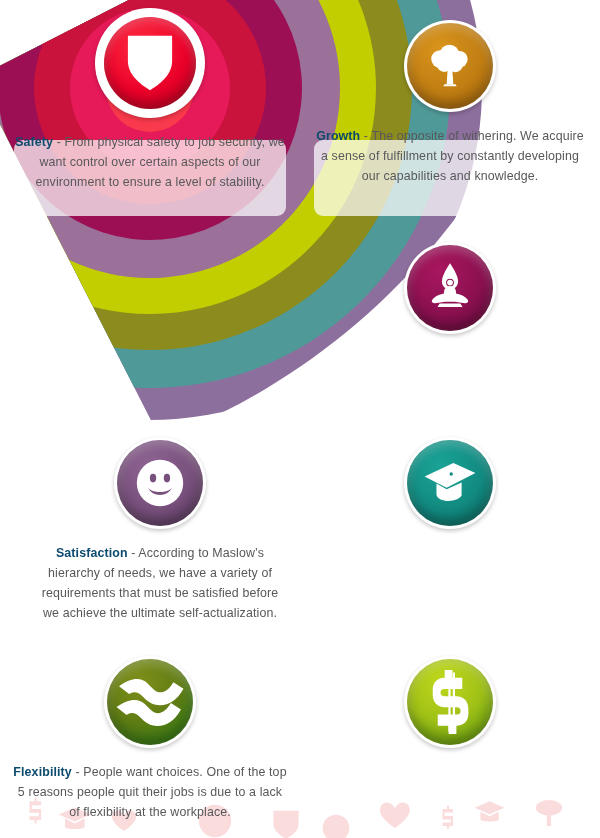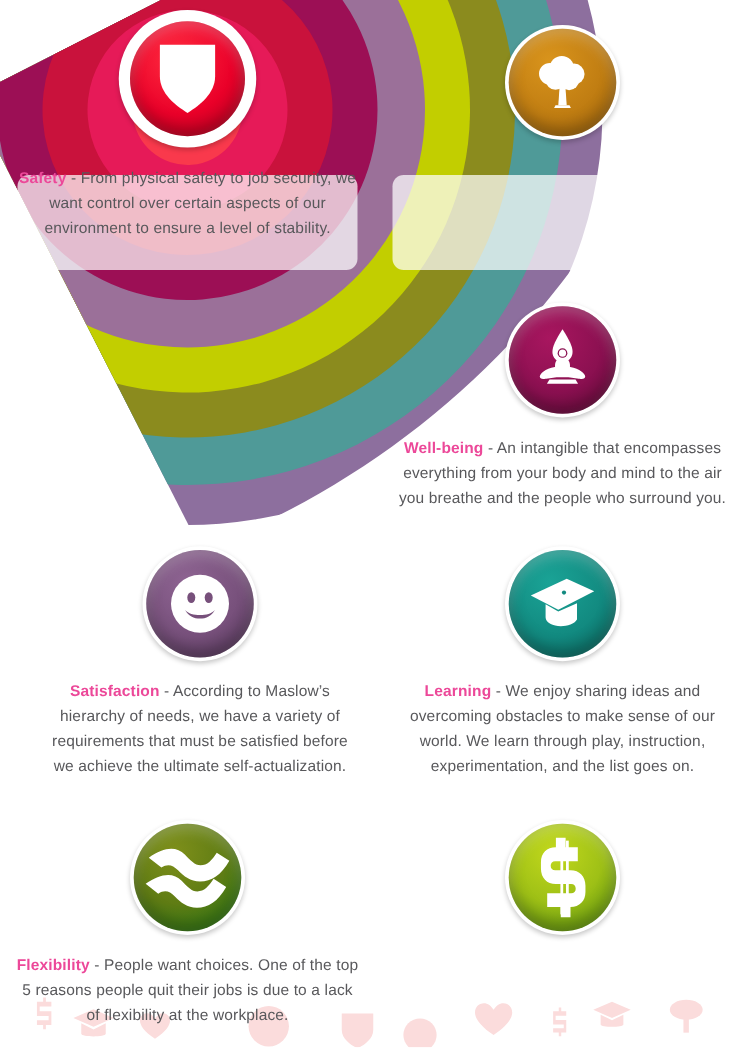--- a/index.html
+++ b/index.html
@@ -107,21 +107,21 @@
     margin-top: 14px;
     padding: 0 12px;
     text-align: center;
     font-size: 12.4px;
     line-height: 20px;
     color: #58585b;
     letter-spacing: 0.01em;
   }
 
   .caption .term {
-    color: #ec4899;
+    color: #0c4a6e;
     font-weight: bold;
   }
 
   
   .plaque {
     position: absolute;
     border-radius: 9px;
     background: rgba(255,255,255,0.72);
     pointer-events: none;
   }
@@ -241,43 +241,43 @@
                 <circle cx="238" cy="188" r="56"></circle>
                 <path d="M186 185 L214 185 L224 330 L176 330 Z"></path>
                 <path d="M196 215 L140 182 L146 208 L196 238 Z"></path>
                 <path d="M204 215 L262 182 L256 208 L204 238 Z"></path>
                 <path d="M160 330 L240 330 L248 345 L152 345 Z"></path>
               </g>
             </svg>
           </div>
         </div>
       </div>
+      <div class="caption">
+        <span class="term">Growth</span><span> - The opposite of withering. We acquire a sense of fulfillment by constantly developing our capabilities and knowledge.</span>
+      </div>
     </div>
 
 
     <div class="card card-col-right row-2" style="padding-top:12px;">
       <div class="badge-wrap">
         <div class="badge">
           <div class="badge-inner" style="background:radial-gradient(circle at 38% 30%, #a8165f 0%, #8a1050 55%, #5e0a36 100%);">
             <svg width="52" height="56" viewBox="0 0 400 420">
               <g fill="#ffffff">
                 <path d="M200 20 C242 86 262 126 262 160 C262 196 234 222 200 222 C166 222 138 196 138 160 C138 126 158 86 200 20 Z"></path>
                 <circle cx="200" cy="168" r="30" fill="#8a1050"></circle>
                 <circle cx="200" cy="168" r="22"></circle>
                 <path d="M200 196 C228 196 246 214 246 244 L246 268 L154 268 L154 244 C154 214 172 196 200 196 Z"></path>
                 <path d="M200 248 C268 248 318 272 336 300 C348 318 330 330 300 326 L236 316 L164 316 L100 326 C70 330 52 318 64 300 C82 272 132 248 200 248 Z"></path>
                 <path d="M120 330 L280 330 L296 356 L104 356 Z"></path>
               </g>
             </svg>
           </div>
         </div>
       </div>
-      <div class="caption">
-        <span class="term">Well-being</span><span> - An intangible that encompasses everything from your body and mind to the air you breathe and the people who surround you.</span>
-      </div>
     </div>
 
     <div class="card card-col-left row-3" style="padding-top:12px;padding-left:20px;">
       <div class="badge-wrap">
         <div class="badge">
           <div class="badge-inner" style="background:radial-gradient(circle at 38% 30%, #8e6492 0%, #77507b 55%, #503455 100%);">
             <svg width="58" height="58" viewBox="0 0 400 400">
               <circle cx="200" cy="200" r="160" fill="#ffffff"></circle>
               <ellipse cx="152" cy="166" rx="22" ry="30" fill="#77507b"></ellipse>
               <ellipse cx="248" cy="166" rx="22" ry="30" fill="#77507b"></ellipse>
@@ -298,23 +298,20 @@
             <svg width="58" height="54" viewBox="0 0 480 420">
               <g fill="#ffffff">
                 <path d="M30 156 L268 44 L450 128 L212 250 Z"></path>
                 <circle cx="250" cy="136" r="14" fill="#128a80"></circle>
                 <path d="M128 214 L128 300 C128 372 300 378 336 314 L336 206 L212 262 Z"></path>
               </g>
             </svg>
           </div>
         </div>
       </div>
-      <div class="caption">
-        <span class="term">Learning</span><span> - We enjoy sharing ideas and overcoming obstacles to make sense of our world. We learn through play, instruction, experimentation, and the list goes on.</span>
-      </div>
     </div>
 
     <div class="card card-col-left row-4" style="padding-top:12px;">
       <div class="badge-wrap">
         <div class="badge">
           <div class="badge-inner" style="background:radial-gradient(circle at 38% 26%, #7e8f1a 0%, #5f7c14 50%, #1d7a16 100%);">
             <svg width="72" height="72" viewBox="0 0 400 400">
               <path fill="#ffffff" d="M28 118 C96 70 150 66 188 104 C214 130 232 152 258 152 C288 152 308 130 330 96
                        L386 132 C350 196 306 224 256 224 C212 224 184 200 158 174 C134 150 112 144 84 162 Z" transform="translate(0,-6)"></path>
               <path fill="#ffffff" d="M14 196 C82 148 136 144 174 182 C200 208 218 230 244 230 C274 230 294 208 316 174

